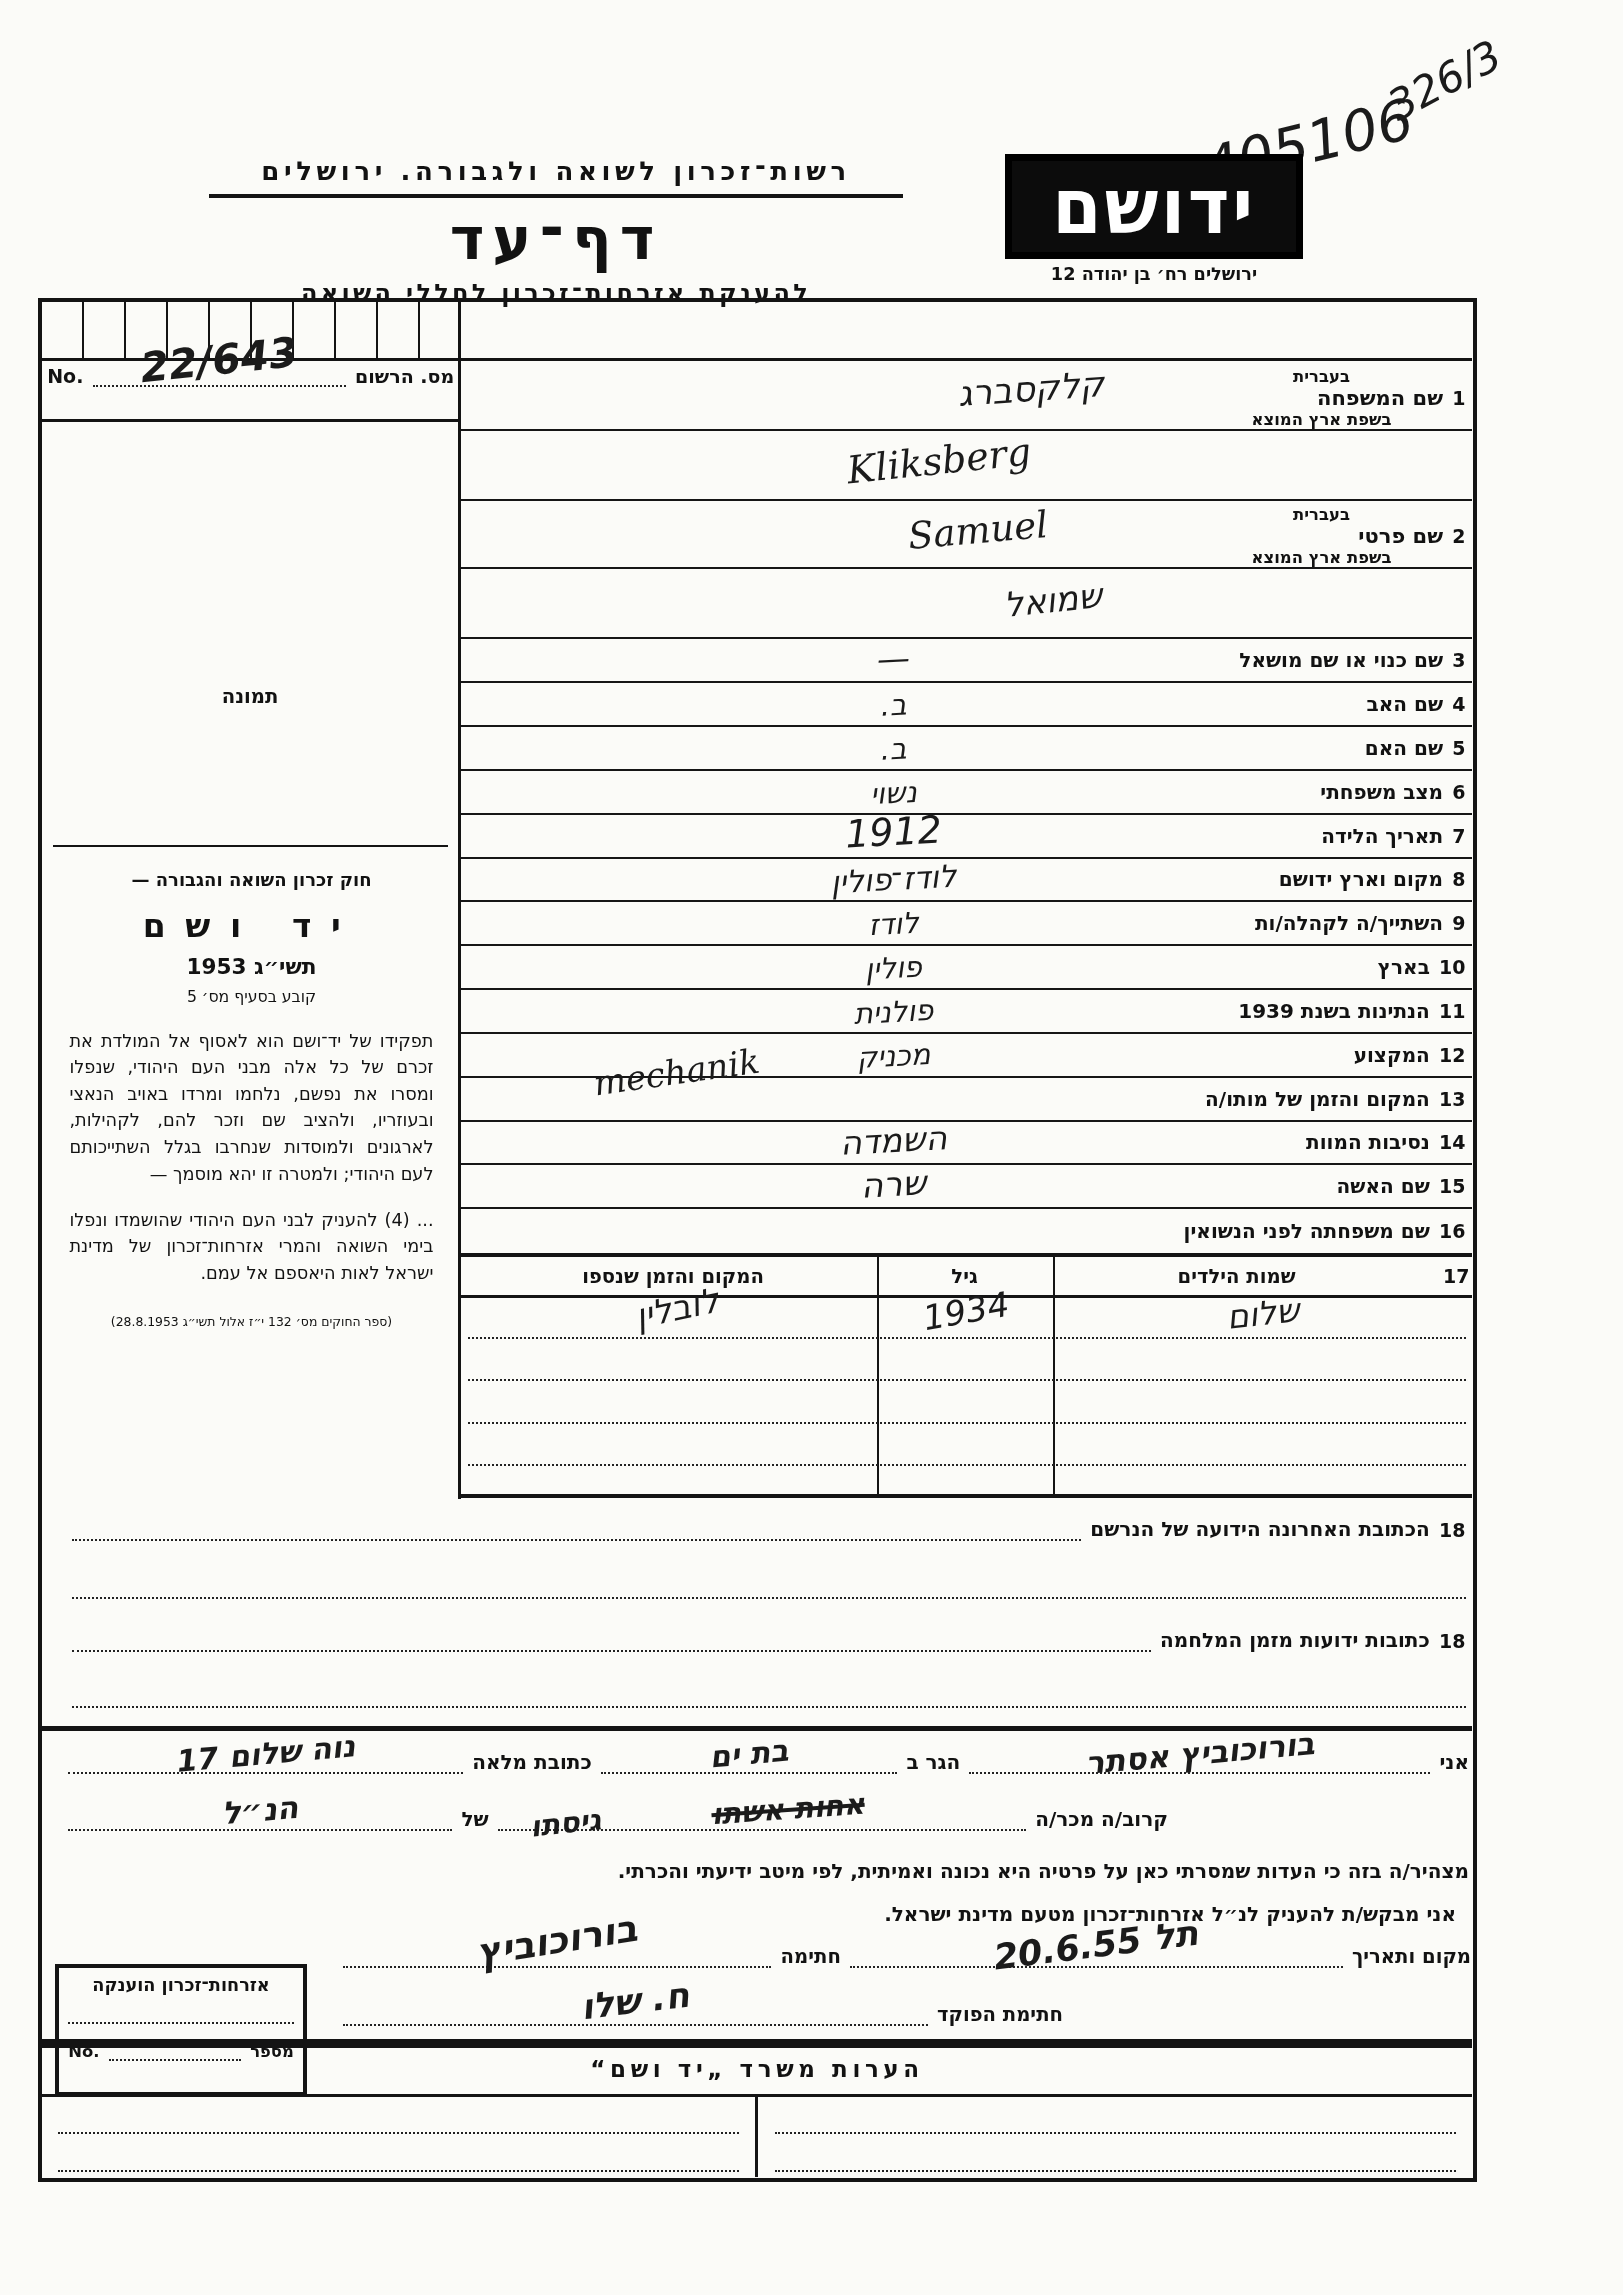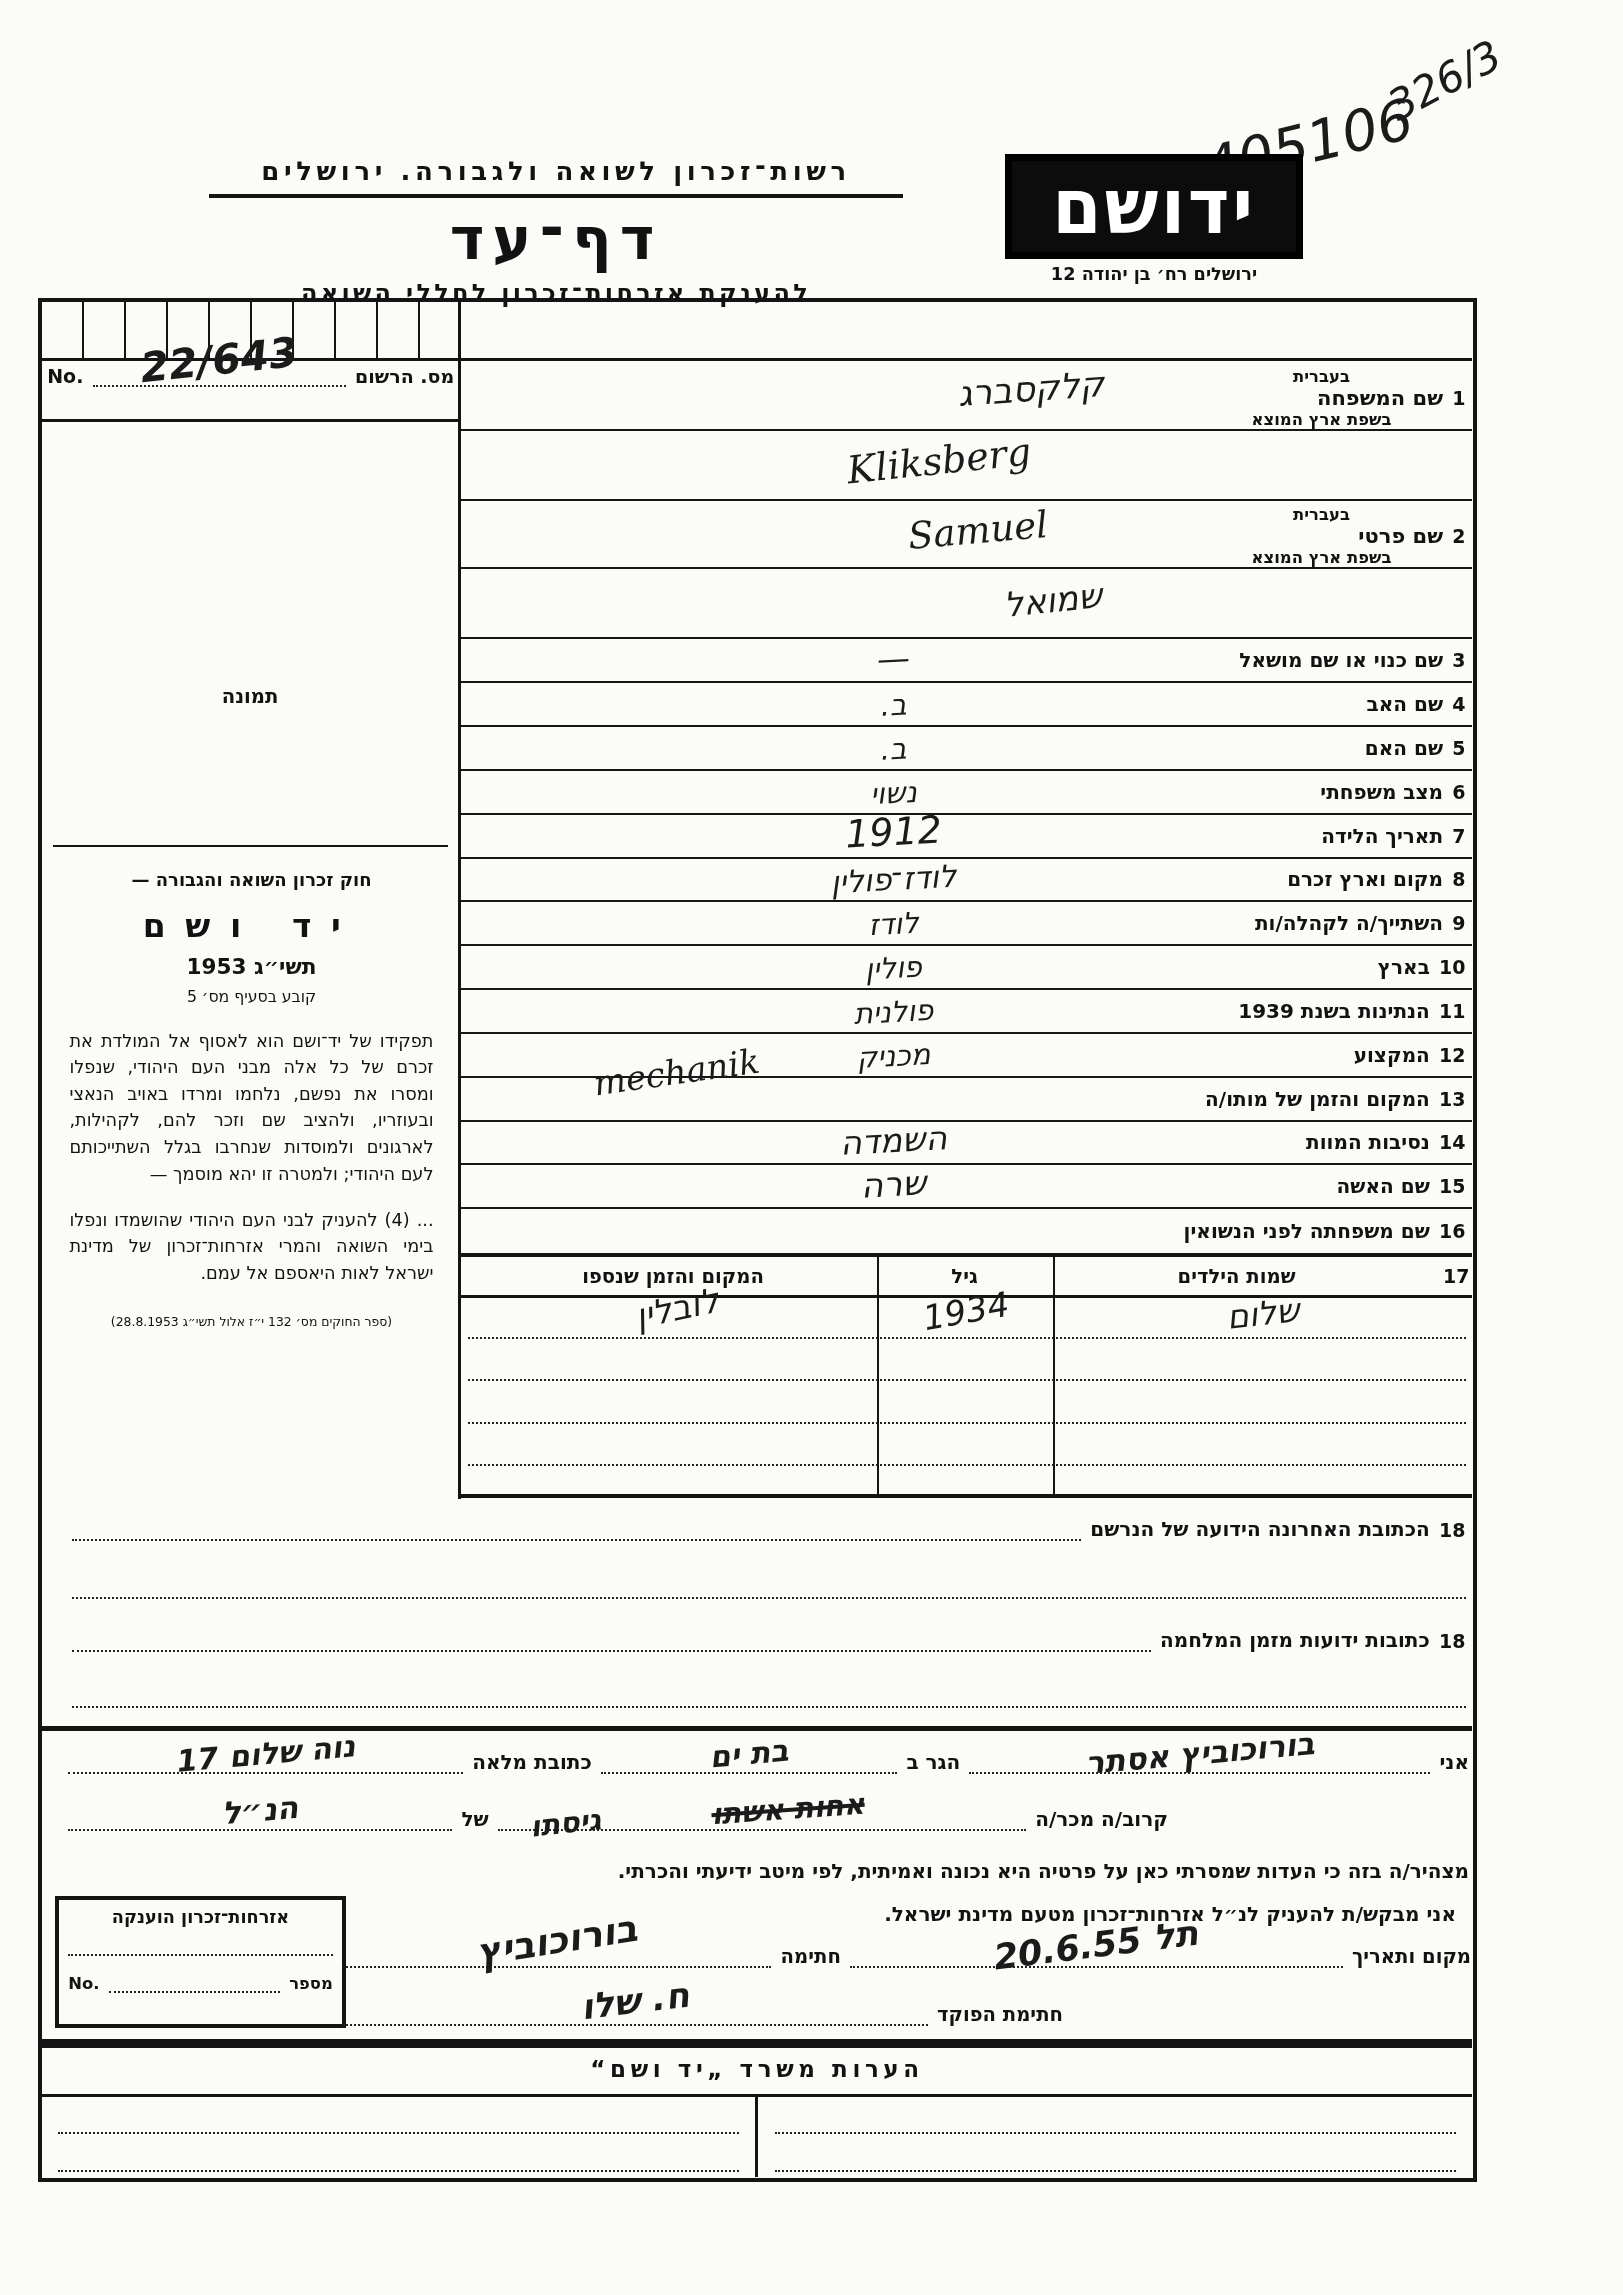--- a/index.html
+++ b/index.html
@@ -136,21 +136,21 @@
     <div class="frow" style="top:513px;height:44px;">
       <div class="flabel">
           <span class="num">7</span>
           <span>תאריך הלידה</span>
         </div>
       <div class="fval hw" style="font-size:38px;">1912</div>
     </div>
     <div class="frow" style="top:556px;height:44px;">
       <div class="flabel">
           <span class="num">8</span>
-          <span>מקום וארץ זכרם</span>
+          <span>מקום וארץ ידושם</span>
         </div>
       <div class="fval hw" style="font-size:31px;">לודז־פולין</div>
     </div>
     <div class="frow" style="top:600px;height:44px;">
       <div class="flabel">
           <span class="num">9</span>
           <span>השתייך/ה לקהלה/ות</span>
         </div>
       <div class="fval hw">לודז</div>
     </div>
@@ -258,21 +258,21 @@
         <span class="hw" style="position:absolute;left:6%;bottom:-10.5px;font-size:29px;transform:rotate(-6deg);">גיסתו</span>
       </span>
       <span>של</span>
       <span class="dotline" style="flex:0.8;">
         <span class="hw hwpos" style="font-size:31px;">הנ״ל</span>
       </span>
     </div>
     <div class="abs b rtl" style="left:26px;top:1557px;width:1401px;font-size:20px;">מצהיר/ה בזה כי העדות שמסרתי כאן על פרטיה היא נכונה ואמיתית, לפי מיטב ידיעתי והכרתי.</div>
     <div class="abs b rtl" style="left:367px;top:1600px;width:1047px;font-size:20px;">אני מבקש/ת להעניק לנ״ל אזרחות־זכרון מטעם מדינת ישראל.</div>
 
-    <div class="abs rtl" style="left:13px;top:1594px;width:291px;height:132px;border:4.6px solid #141414;box-sizing:border-box;padding:6.5px 9.2px;">
+    <div class="abs rtl" style="left:13px;top:1662px;width:252px;height:132px;border:4.6px solid #141414;box-sizing:border-box;padding:6.5px 9.2px;">
       <div class="b ctr" style="font-size:17.7px;">אזרחות־זכרון הוענקה</div>
       <div class="dotabs" style="margin-top:27.5px;"></div>
       <div class="declrow" style="margin-top:18.3px;font-size:16.4px;">
         <span>מספר</span>
         <span class="dotline" style="flex:1;height:7.9px;"></span>
         <span style="direction:ltr;">No.</span>
       </div>
     </div>
 
     <div class="abs declrow" style="left:301px;top:1635px;width:1128px;font-size:19.6px;">

